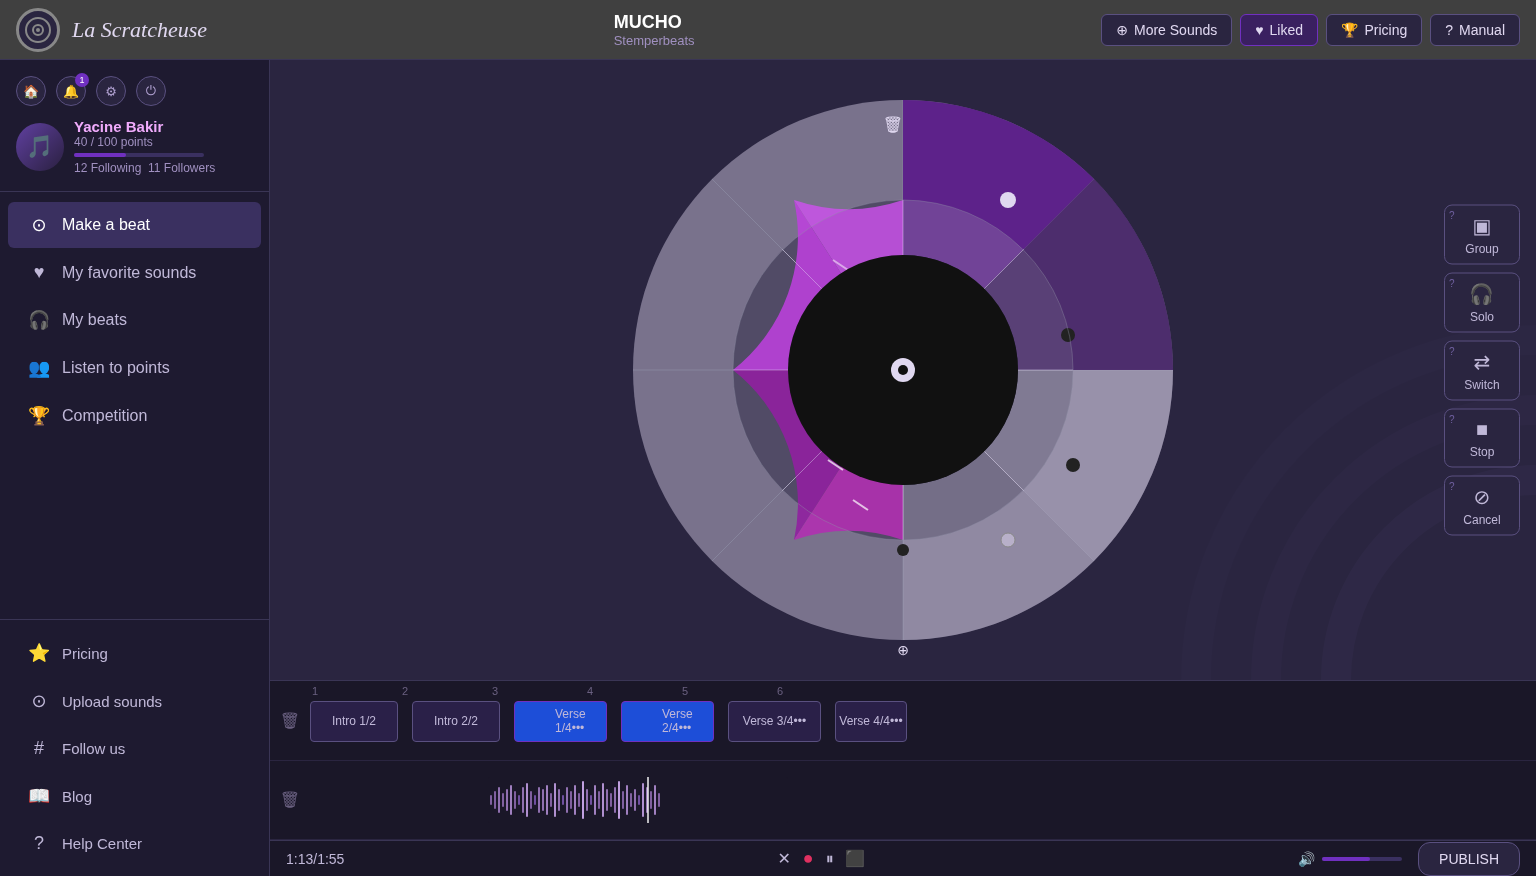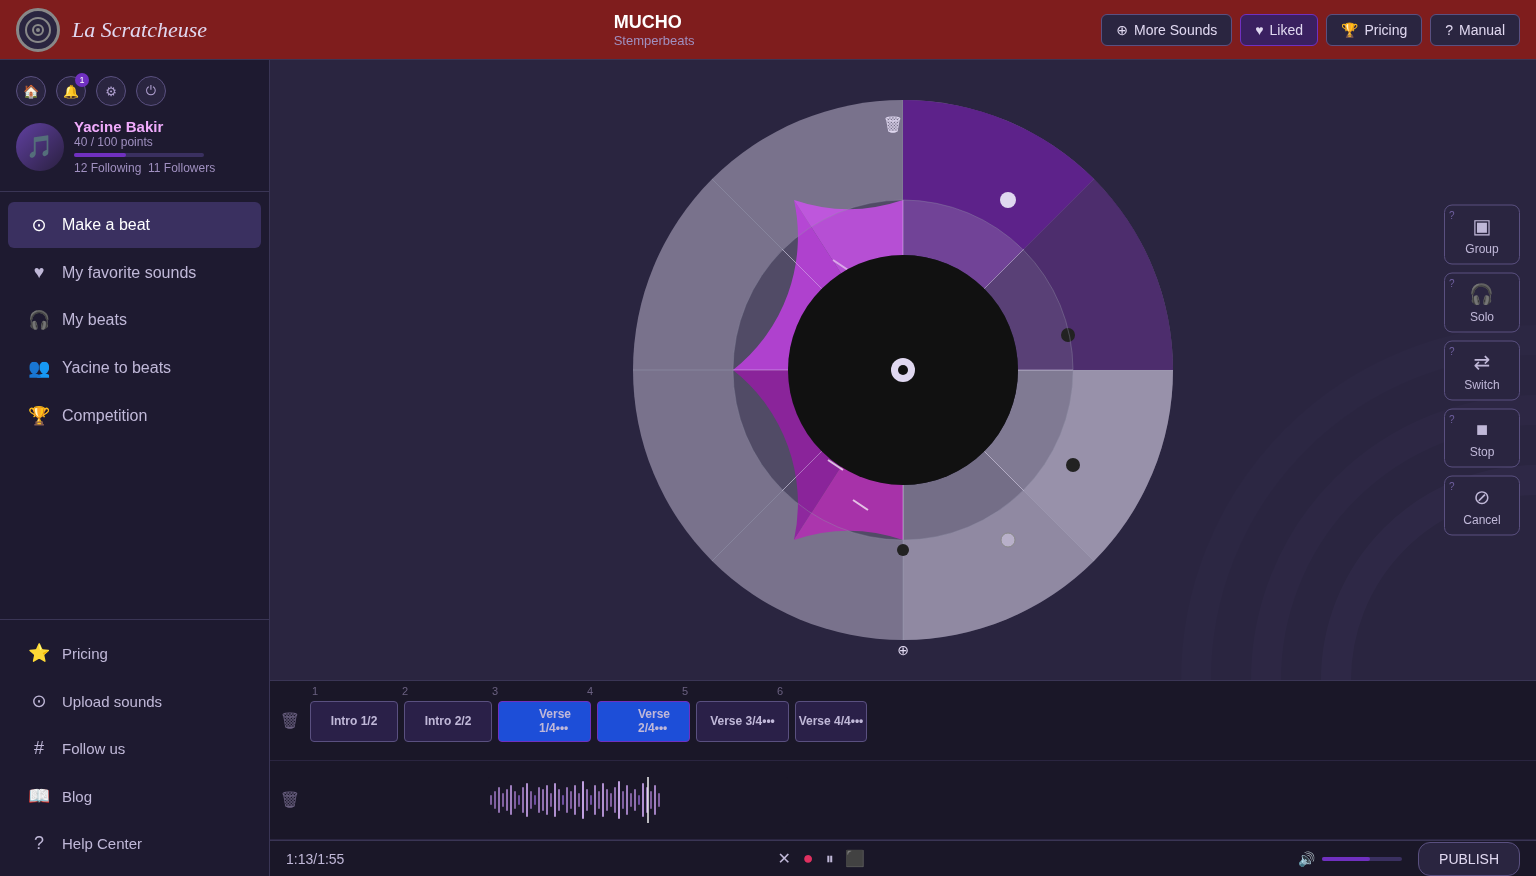--- a/index.html
+++ b/index.html
@@ -12,21 +12,21 @@
       overflow: hidden;
       display: flex;
       flex-direction: column;
     }
 
     
     .top-bar {
       display: flex;
       align-items: center;
       justify-content: space-between;
-      background: #7f1d1d;
+      background: #404040;
       padding: 16px 16px;
       height: 60px;
       border-bottom: 1px solid #3a3555;
     }
     .top-bar-left {
       display: flex;
       align-items: center;
       gap: 12px;
     }
     .logo-circle {
@@ -355,21 +355,21 @@
       <div class="nav-item">
         <span class="nav-icon">♥</span>
         <span>My favorite sounds</span>
       </div>
       <div class="nav-item">
         <span class="nav-icon">🎧</span>
         <span>My beats</span>
       </div>
       <div class="nav-item">
         <span class="nav-icon">👥</span>
-        <span>Yacine to beats</span>
+        <span>Listen to points</span>
       </div>
       <div class="nav-item">
         <span class="nav-icon">🏆</span>
         <span>Competition</span>
       </div>
     </div>
 
     <div class="sidebar-bottom">
       <div class="nav-item">
         <span class="nav-icon" style="color:#f0c030;">⭐</span>
@@ -514,21 +514,21 @@
 
             <div style="display:flex; height:16px; padding-left:0;">
               <div style="width:90px; font-size:11px; color:#6a6080; padding-left:2px;">1</div>
               <div style="width:90px; font-size:11px; color:#6a6080; padding-left:2px;">2</div>
               <div style="width:95px; font-size:11px; color:#6a6080; padding-left:2px;">3</div>
               <div style="width:95px; font-size:11px; color:#6a6080; padding-left:2px;">4</div>
               <div style="width:95px; font-size:11px; color:#6a6080; padding-left:2px;">5</div>
               <div style="width:95px; font-size:11px; color:#6a6080; padding-left:2px;">6</div>
             </div>
 
-            <div style="display:flex; height:calc(100% - 16px); gap:6px;font-weight:bold;">
+            <div style="display:flex; height:calc(100% - 16px); gap:14px;">
               <div class="track-block" style="width:88px;">Intro 1/2</div>
               <div class="track-block" style="width:88px;">Intro 2/2</div>
               <div class="track-block active" style="width:93px;">Verse 1/4•••</div>
               <div class="track-block active" style="width:93px;">Verse 2/4•••</div>
               <div class="track-block" style="width:93px;">Verse 3/4•••</div>
               <div class="track-block" style="width:72px;">Verse 4/4•••</div>
             </div>
           </div>
         </div>
 

